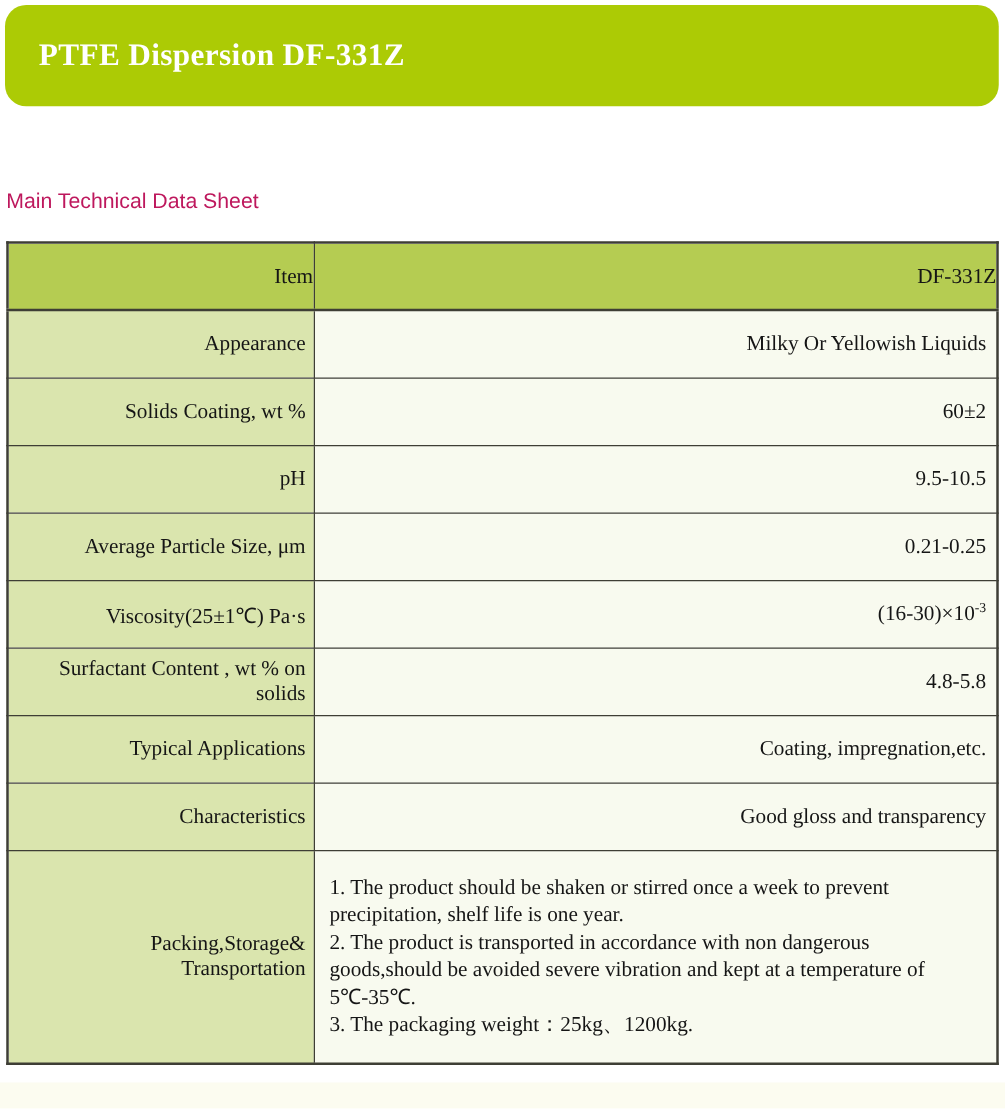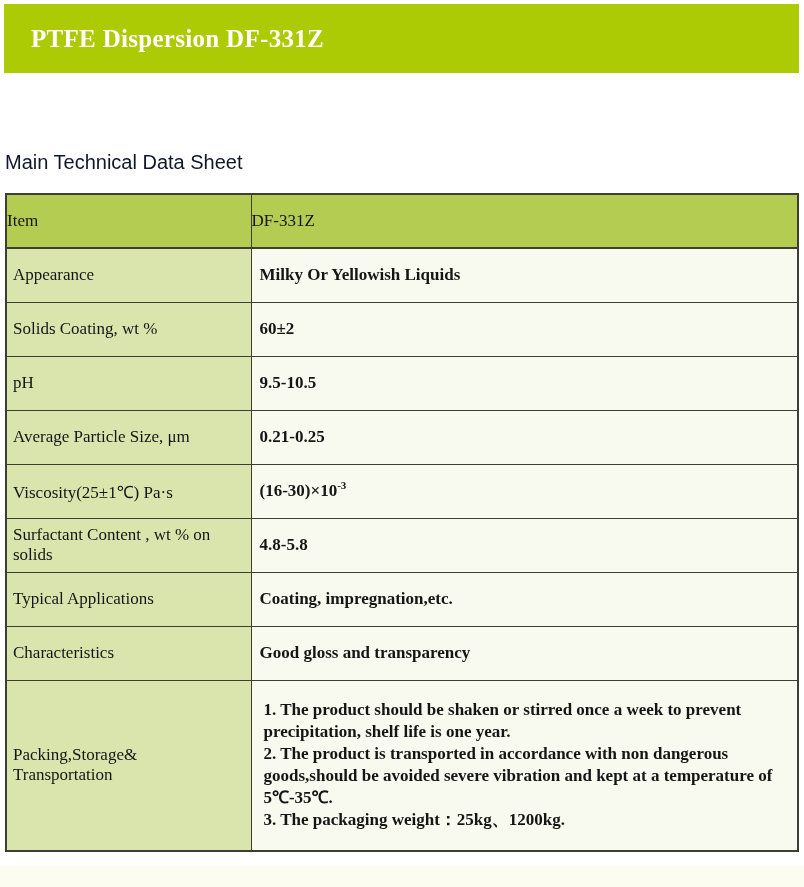--- a/index.html
+++ b/index.html
@@ -11,67 +11,68 @@
   }
   .page {
     position: relative;
     width: 804px; height: 887px;
     background: #ffffff;
     overflow: hidden;
   }
   .banner {
     position: absolute;
     left: 4px; top: 4px;
-    width: 795px; height: 69px;
+    width: 795px; height: 81px;
     background: #accb05;
     display: flex;
     align-items: center;
+    border-radius: 17px;
   }
   .banner-title {
     color: #ffffff;
     font-family: "Liberation Serif", serif;
     font-size: 25px;
     font-weight: bold;
     padding-left: 27px;
     letter-spacing: 0.3px;
   }
   .section-heading {
     position: absolute;
     left: 5px; top: 151px;
     font-family: "Liberation Sans", sans-serif;
-    font-size: 20px;
+    font-size: 17px;
     font-weight: 400;
-    color: #0f172a;
+    color: #be185d;
   }
   table.data-table {
     position: absolute;
     left: 5px; top: 193px;
     width: 794px;
     border-collapse: collapse;
     table-layout: fixed;
     font-size: 17px;
     color: #151515;
     border: 2px solid #3e3e35;
   }
   .data-table th, .data-table td {
     border: 1px solid #3e3e35;
-    text-align: left;
+    text-align: right;
     vertical-align: middle;
     font-weight: normal;
     overflow: hidden;
   }
   .data-table thead tr {
     height: 54px;
     background: #b5cc52;
   }
   .data-table thead th { border-bottom: 2px solid #3e3e35; }
   .data-table tbody tr { height: 54px; }
   .data-table col.col-label { width: 245px; }
   .data-table tbody td.cell-label { background: #dae5ae; padding: 2px 6px; }
-  .data-table tbody td.cell-value { background: #f8faef; padding: 2px 8px; font-weight: bold; }
+  .data-table tbody td.cell-value { background: #f8faef; padding: 2px 8px; }
   .data-table tr.packing-row { height: 171px; }
   .cell-value sup { font-size: 11px; vertical-align: super; line-height: 0; }
   td.cell-notes {
     text-align: left;
     padding: 10px 12px !important;
   }
   .cell-notes p {
     margin: 0;
     line-height: 1.3;
   }

